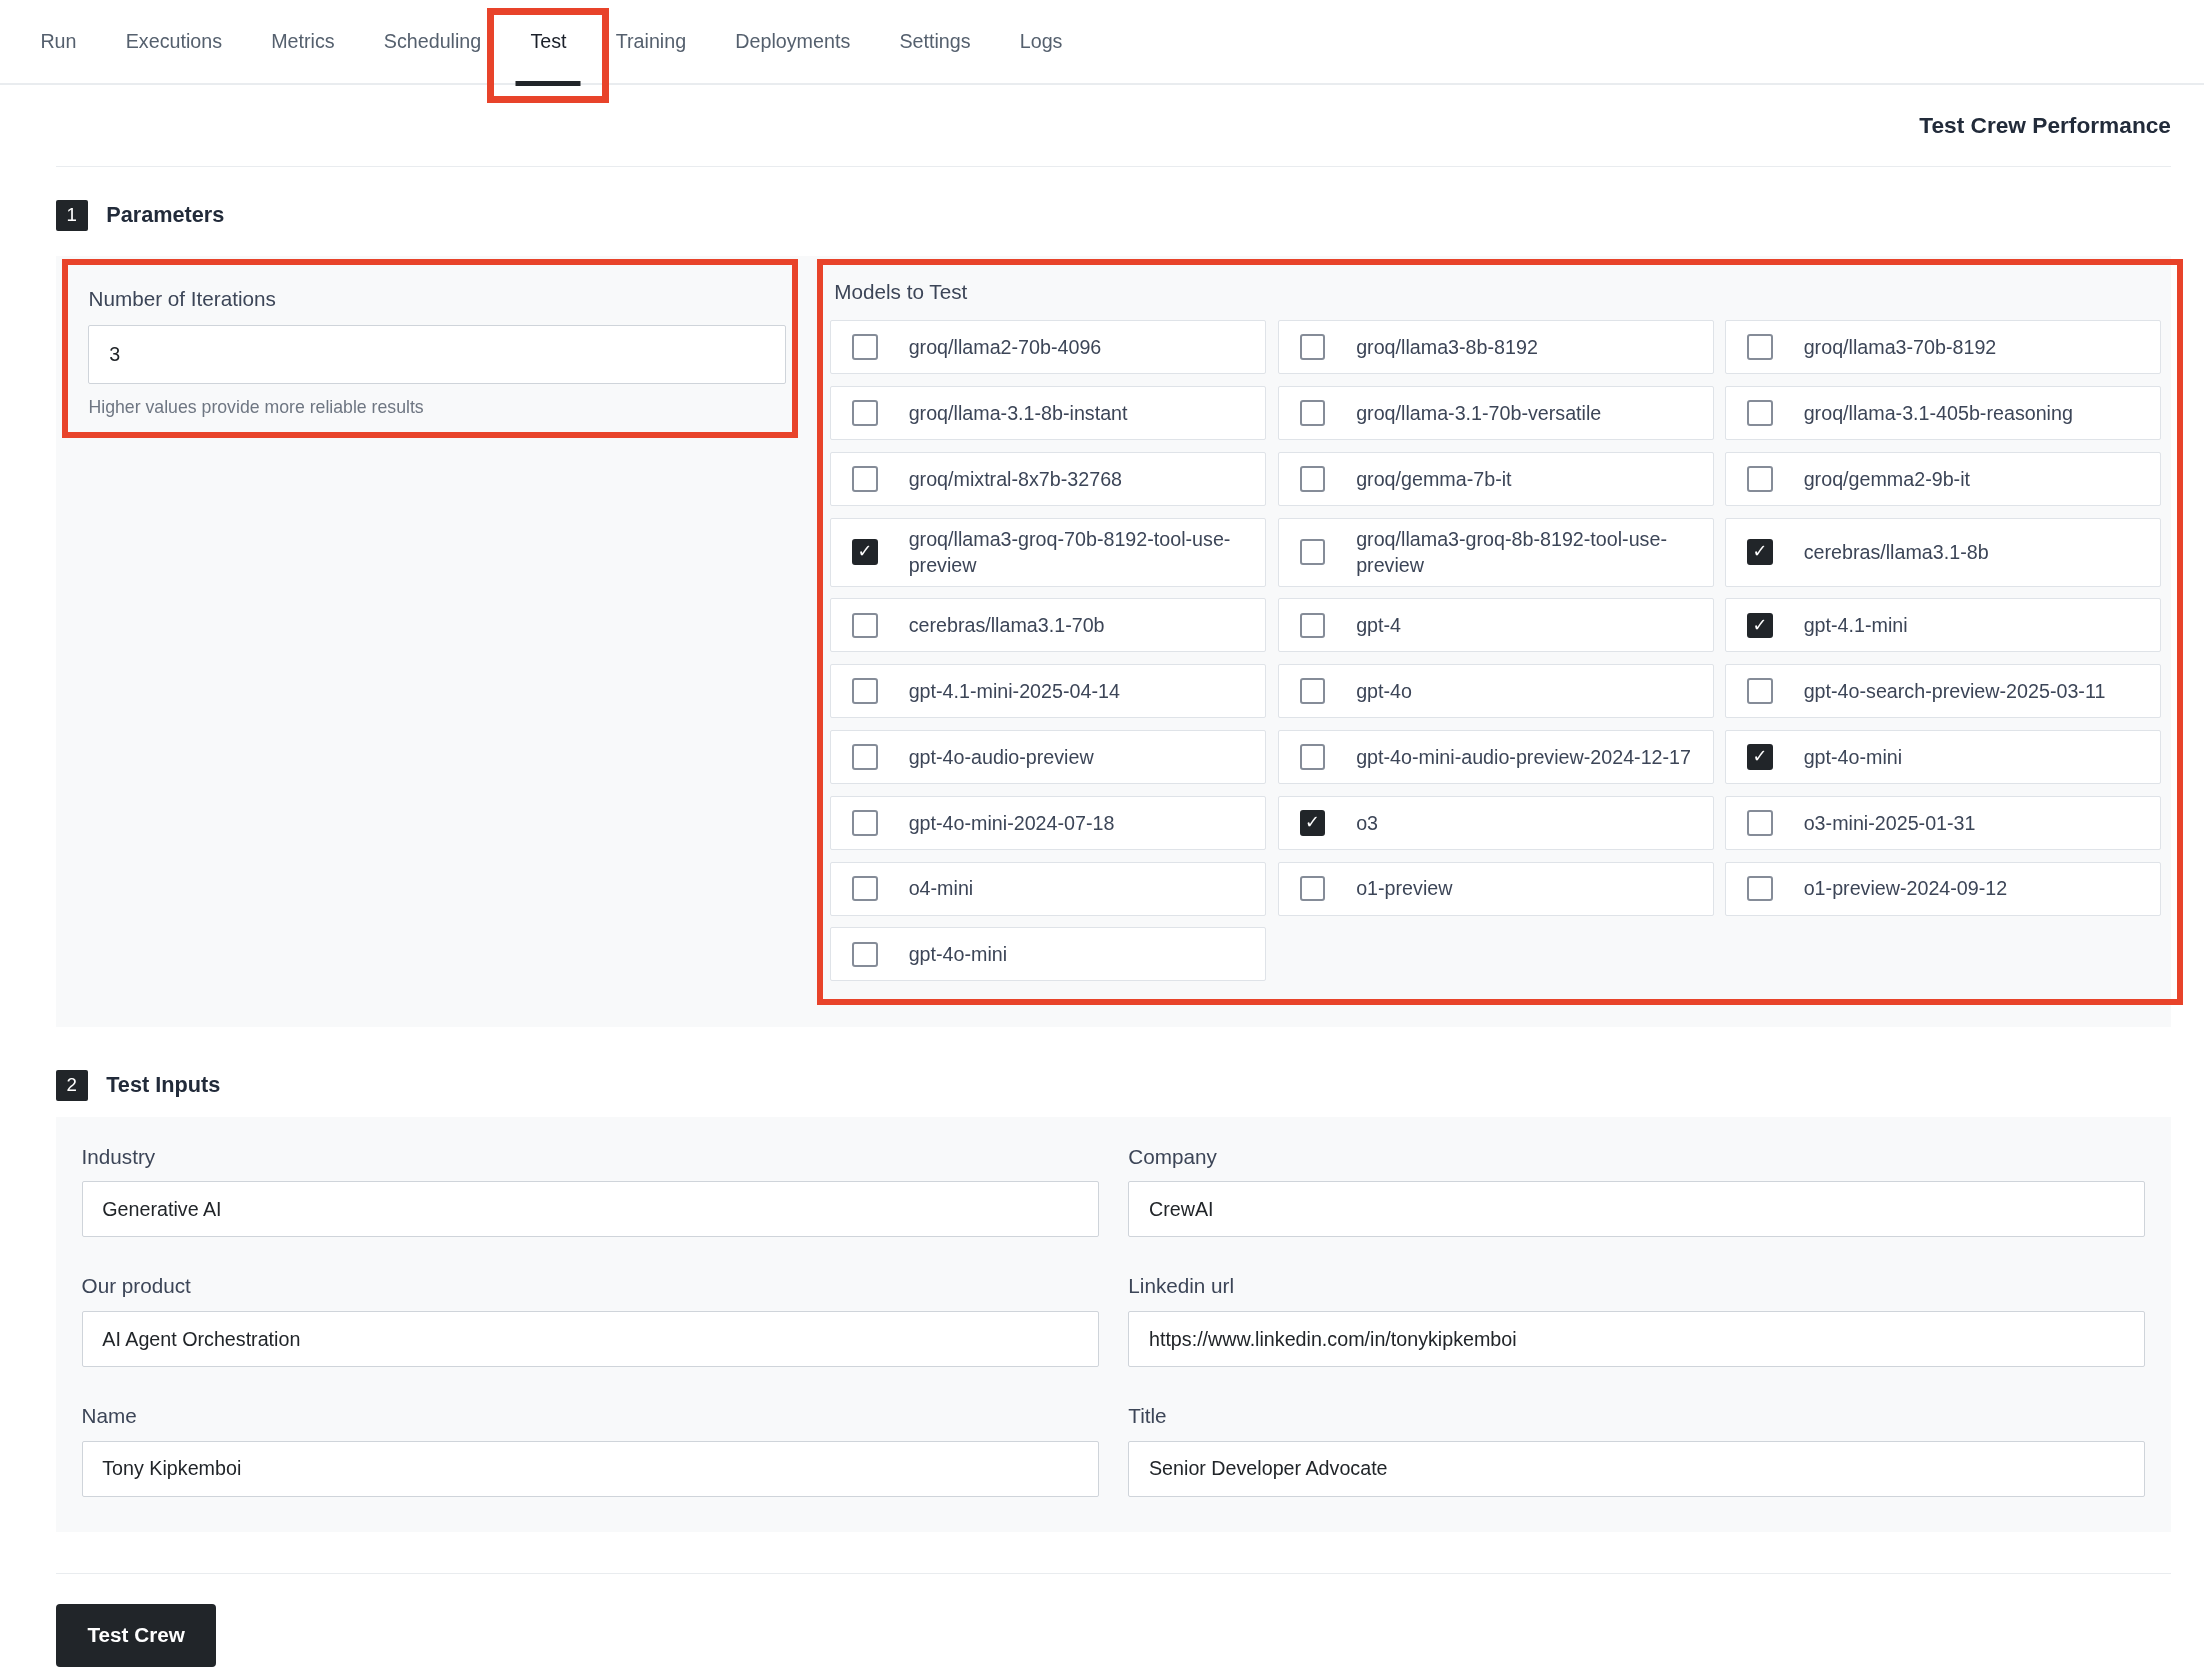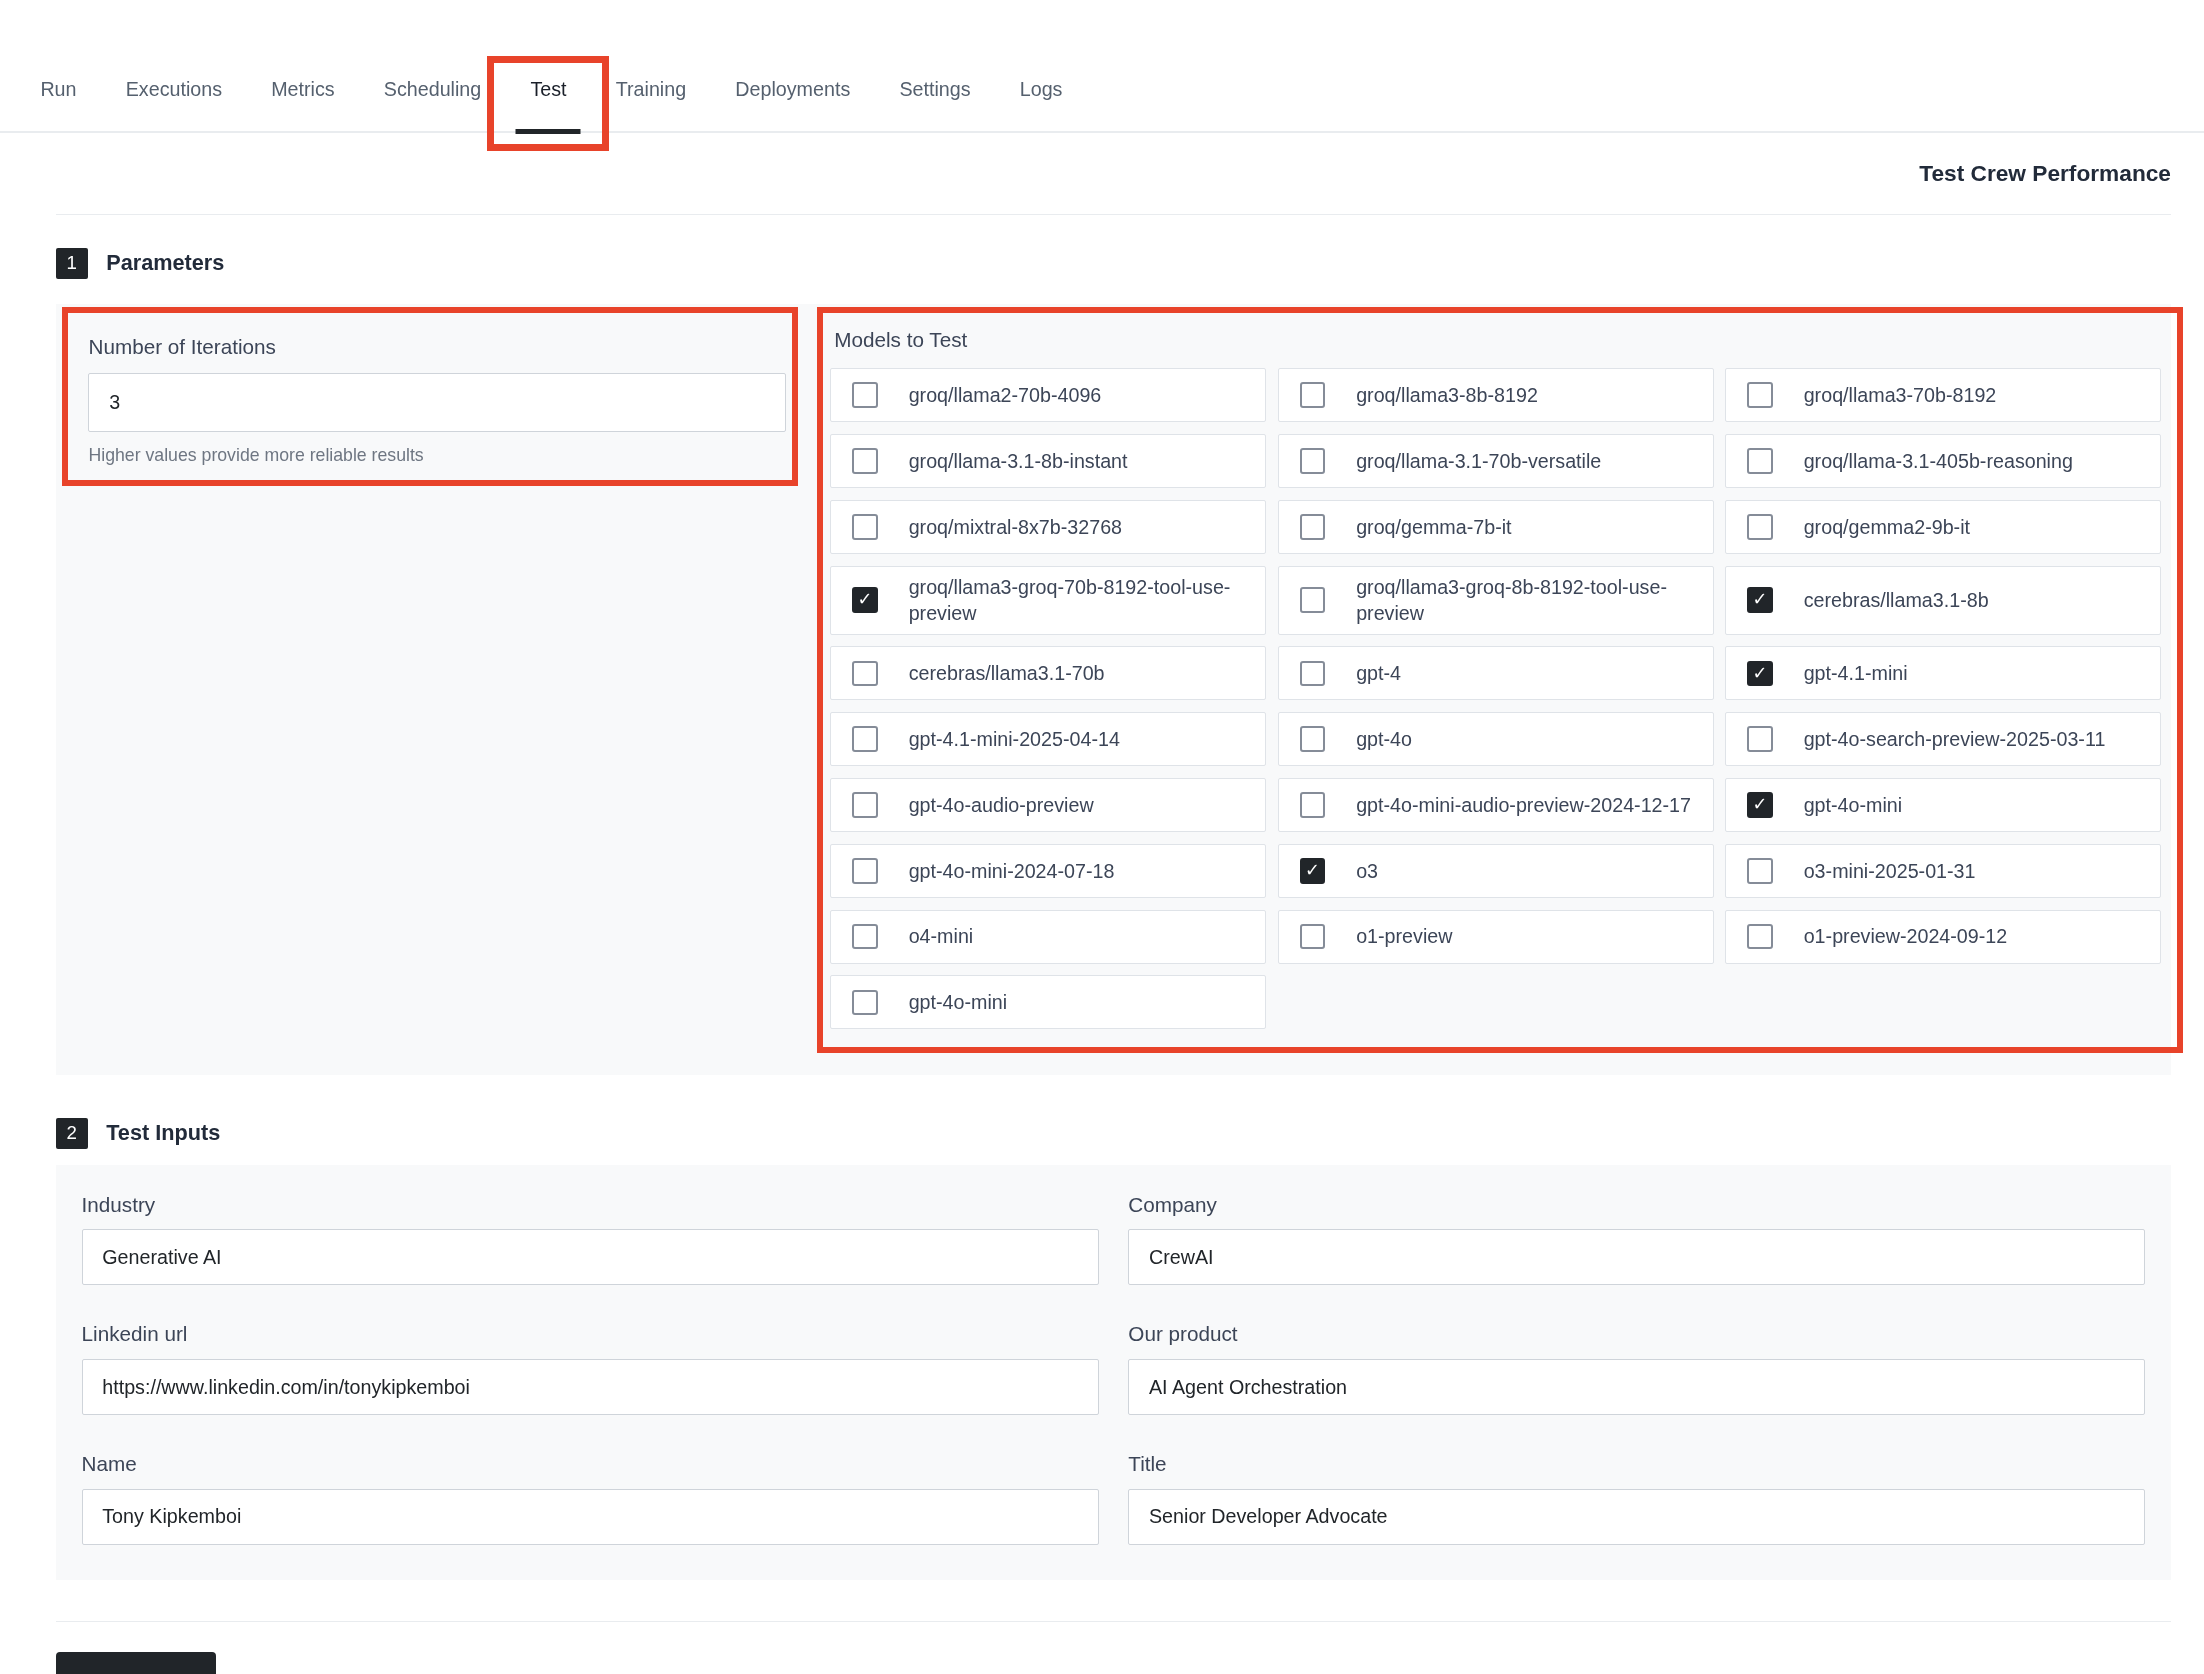--- a/index.html
+++ b/index.html
@@ -14,21 +14,21 @@
     --card-border:#dfe3e8;
     --input-border:#cfd4da;
     --divider:#e9ecef;
   }
   *{box-sizing:border-box;}
   html,body{margin:0;padding:0;background:#fff;}
   body{font-family:"Liberation Sans","DejaVu Sans",sans-serif;color:var(--heading);}
   .page{position:relative;width:2205px;height:1675px;background:#fff;overflow:hidden;}
 
   
-  .tabbar{display:flex;align-items:stretch;height:85px;padding:0 15.8px;border-bottom:2px solid var(--divider);margin-top:48px;}
+  .tabbar{display:flex;align-items:stretch;height:85px;padding:0 15.8px;border-bottom:2px solid var(--divider);}
   .tab{position:relative;display:flex;align-items:center;padding:0 24.6px;font-size:19.7px;color:var(--tab);cursor:pointer;white-space:nowrap;}
   .tab.active{color:#1a1f29;}
   .tab-underline{position:absolute;left:50%;transform:translateX(-50%);bottom:-3px;width:65px;height:4.9px;background:var(--dark);z-index:3;}
   .tab-annotation{position:absolute;left:50%;transform:translateX(-50%);top:7.9px;width:122px;height:95px;border:7.9px solid var(--red);pointer-events:none;z-index:5;}
 
   
   .content{padding:0 34px 0 56px;}
   .page-title{margin:26.6px 0 0;font-size:22.7px;font-weight:bold;color:var(--heading);text-align:right;}
   .title-divider{border:none;border-top:1px solid var(--divider);margin:27.6px 0 0;}
 
@@ -259,28 +259,28 @@
       <div class="fields-grid" id="fields-grid">
           <div class="field">
             <div class="field-label">Industry</div>
             <input class="field-input" type="text" value="Generative AI" style="">
           </div>
           <div class="field">
             <div class="field-label">Company</div>
             <input class="field-input" type="text" value="CrewAI" style="">
           </div>
           <div class="field">
+            <div class="field-label">Our product</div>
+            <input class="field-input" type="text" value="AI Agent Orchestration" style="">
+          </div>
+          <div class="field">
             <div class="field-label">Linkedin url</div>
             <input class="field-input" type="text" value="https://www.linkedin.com/in/tonykipkemboi" style="">
           </div>
           <div class="field">
-            <div class="field-label">Our product</div>
-            <input class="field-input" type="text" value="AI Agent Orchestration" style="">
-          </div>
-          <div class="field">
             <div class="field-label">Name</div>
             <input class="field-input" type="text" value="Tony Kipkemboi" style="">
           </div>
           <div class="field">
             <div class="field-label">Title</div>
             <input class="field-input" type="text" value="Senior Developer Advocate" style="">
           </div>
         </div>
     </div>
 

